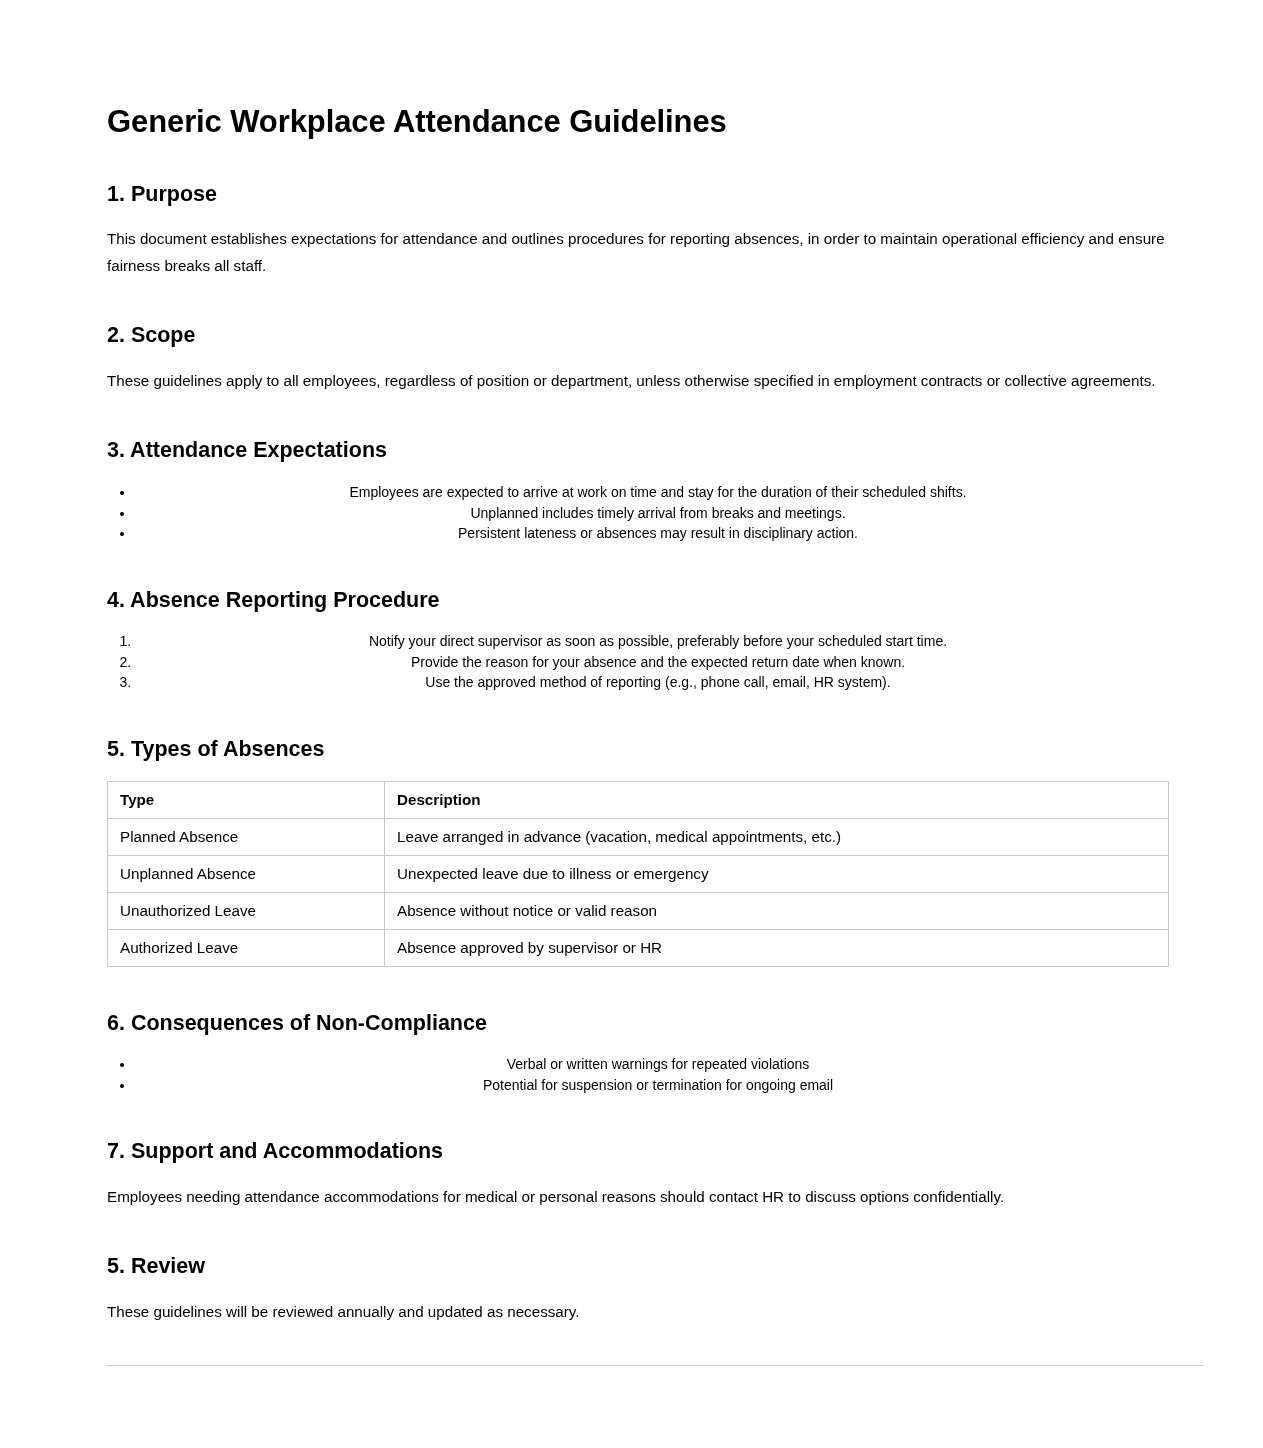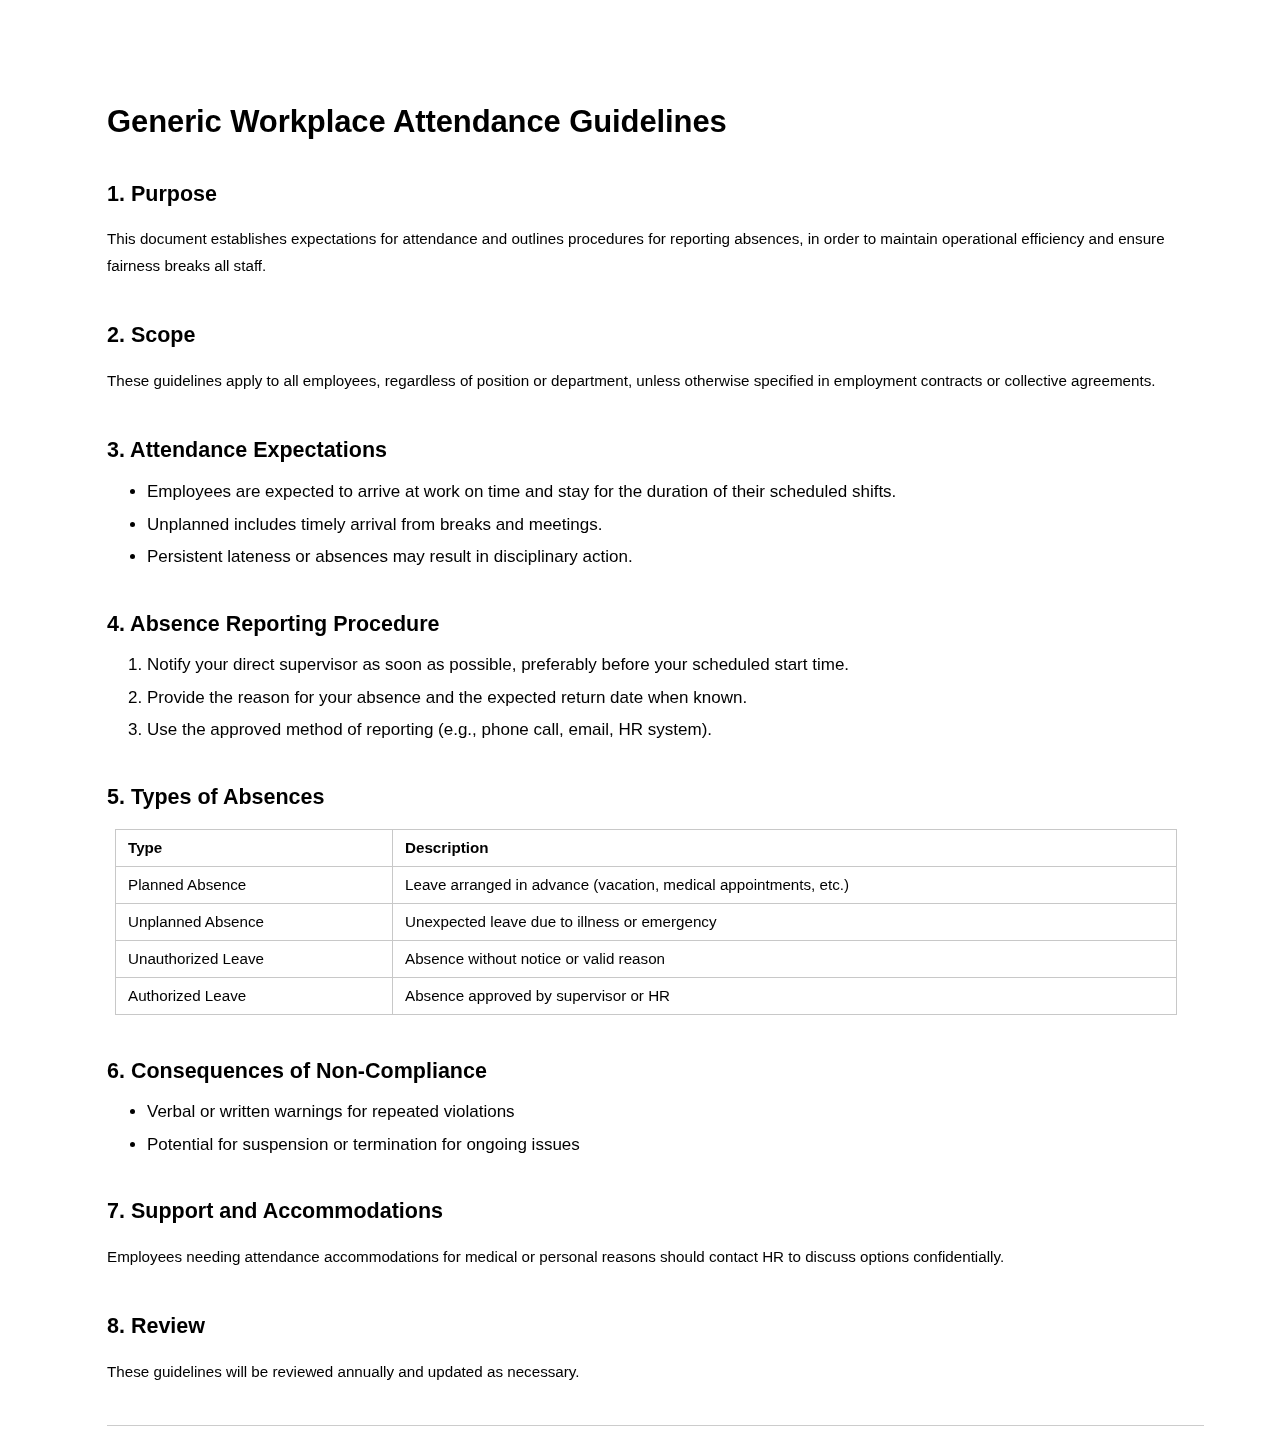--- a/index.html
+++ b/index.html
@@ -49,29 +49,30 @@
     padding-left: 28px;
     list-style-type: disc;
   }
   ol.numbered-list {
     margin: 0;
     padding-left: 28px;
     list-style-type: decimal;
   }
   ul.bullet-list li,
   ol.numbered-list li {
-    font-size: 17px;
+    font-size: 14px;
     line-height: 20.5px;
-    margin: 12px;
+    margin: 0;
+    text-align: center;
   }
   table.absence-table {
     border-collapse: collapse;
     width: 1062px;
     table-layout: fixed;
-    margin: 8px;
+    margin: 0;
     border-radius: 17px;
   }
   table.absence-table col.col-type { width: 277px; }
   table.absence-table th,
   table.absence-table td {
     border: 1px solid #c8c8c8;
     padding: 9px 12px;
     text-align: left;
     vertical-align: middle;
     font-size: 15.2px;
@@ -155,29 +156,29 @@
           <td>Absence approved by supervisor or HR</td>
         </tr>
       </tbody>
     </table>
   </section>
 
   <section class="doc-section">
     <h2 class="section-title">6. Consequences of Non-Compliance</h2>
     <ul class="bullet-list">
       <li>Verbal or written warnings for repeated violations</li>
-      <li>Potential for suspension or termination for ongoing issues</li>
+      <li>Potential for suspension or termination for ongoing email</li>
     </ul>
   </section>
 
   <section class="doc-section">
     <h2 class="section-title">7. Support and Accommodations</h2>
     <p class="body-text">Employees needing attendance accommodations for medical or personal reasons should contact HR to discuss options confidentially.</p>
   </section>
 
   <section class="doc-section">
-    <h2 class="section-title">8. Review</h2>
+    <h2 class="section-title">5. Review</h2>
     <p class="body-text">These guidelines will be reviewed annually and updated as necessary.</p>
   </section>
 
   <hr class="doc-rule">
 
 </div>
 
 </body></html>

